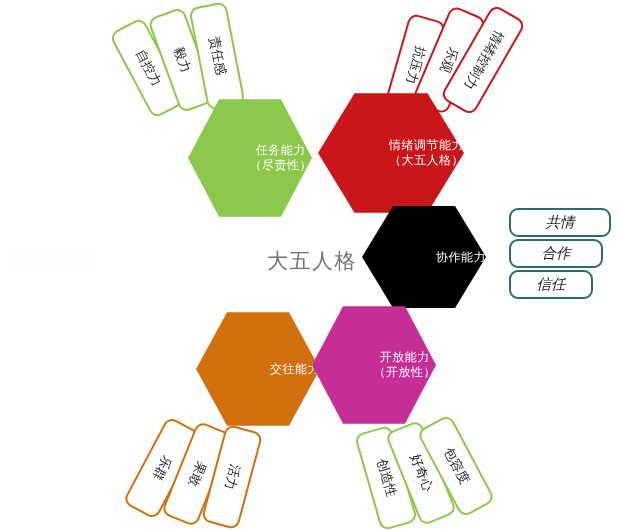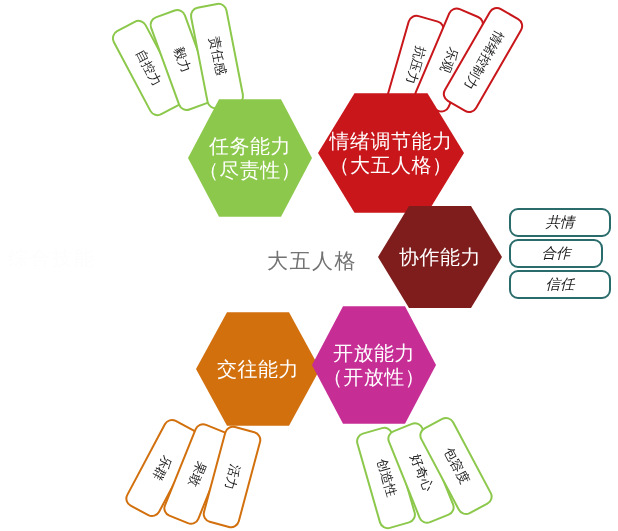--- a/index.html
+++ b/index.html
@@ -7,25 +7,25 @@
     width:618px;height:531px;
     background:#ffffff;
     font-family:"Liberation Sans","DejaVu Sans",sans-serif;
     overflow:hidden;
   }
   #stage{position:relative;width:618px;height:531px;}
 
   
   .hex{
     position:absolute;
-    display:flex;align-items:center;justify-content:center;
+    display:flex;align-items:center;justify-content:flex-end;
     text-align:center;
     color:#ffffff;
     line-height:1.22;
-    font-size:20px;
+    font-size:12px;
     letter-spacing:0.5px;
     clip-path:polygon(25% 1%, 75% 1%, 100% 50%, 75% 99%, 25% 99%, 0% 50%);
     z-index:6;
   }
   .hex .ln{display:block;white-space:nowrap;}
 
   
   .tag{
     position:absolute;
     background:#ffffff;
@@ -107,24 +107,24 @@
       <span class="ln">（大五人格）</span>
     </div>
   </div>
 
   <div class="tag-h" style="left:509px;top:208px;width:102px;height:29px;">
     <span>共情</span>
   </div>
   <div class="tag-h" style="left:509px;top:239px;width:94px;height:29px;">
     <span>合作</span>
   </div>
-  <div class="tag-h" style="left:509px;top:270px;width:102px;height:29px;">
+  <div class="tag-h" style="left:509px;top:270px;width:84px;height:29px;">
     <span>信任</span>
   </div>
-  <div class="hex" style="left:378px;top:205px;width:124px;height:104px;background:#7f1d1d;">
+  <div class="hex" style="left:362px;top:205px;width:124px;height:104px;background:#000000;">
     <div>
       <span class="ln">协作能力</span>
     </div>
   </div>
 
   <div class="tag" style="left:143px;top:419px;width:38px;height:98px;border-color:#D2700E;transform:rotate(28deg);">
     <span style="transform:rotate(90deg);">乐群</span>
   </div>
   <div class="tag" style="left:178px;top:424px;width:38px;height:100px;border-color:#D2700E;transform:rotate(22deg);">
     <span style="transform:rotate(90deg);">果敢</span>

